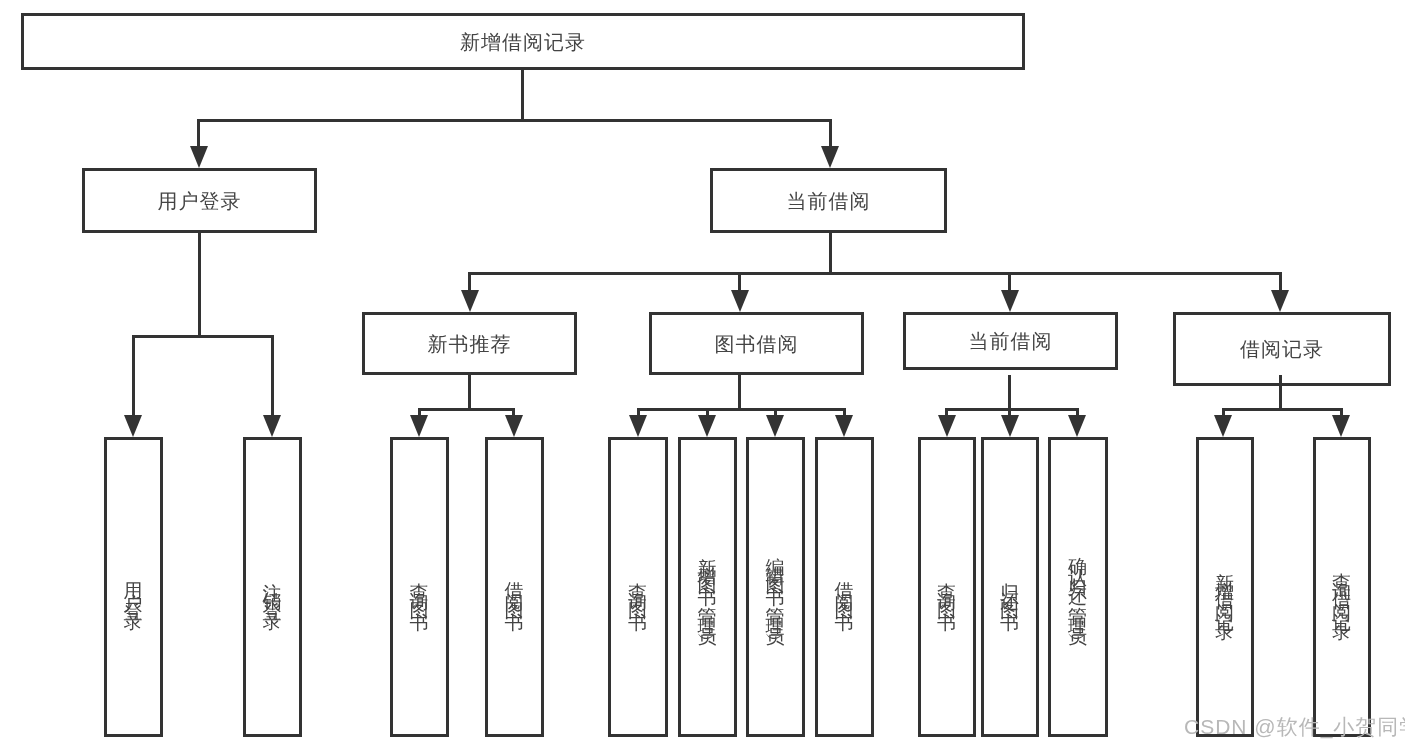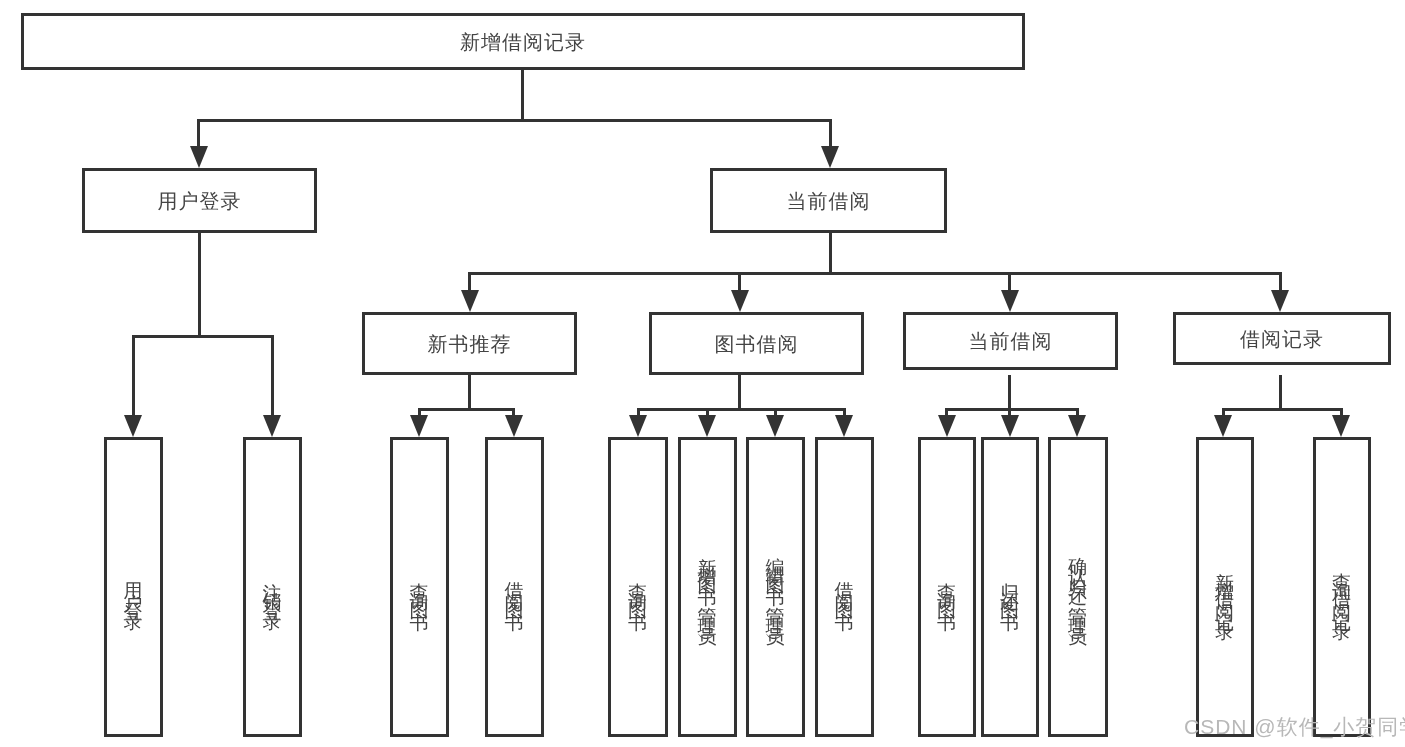--- a/index.html
+++ b/index.html
@@ -100,21 +100,21 @@
 
   <div class="box" style="left:362px;top:312px;width:215px;height:63px">
     <span class="lbl">新书推荐</span>
   </div>
   <div class="box" style="left:649px;top:312px;width:215px;height:63px">
     <span class="lbl">图书借阅</span>
   </div>
   <div class="box" style="left:903px;top:312px;width:215px;height:58px">
     <span class="lbl">当前借阅</span>
   </div>
-  <div class="box" style="left:1173px;top:312px;width:218px;height:53px">
+  <div class="box" style="left:1173px;top:312px;width:218px;height:74px">
     <span class="lbl">借阅记录</span>
   </div>
 
   <div class="vline" style="left:468px;top:375px;height:36px"></div>
   <div class="hline" style="left:418px;top:408px;width:97px"></div>
   <div class="vline" style="left:418px;top:408px;height:12px"></div>
   <div class="vline" style="left:512px;top:408px;height:12px"></div>
   <div class="arrow" style="left:410px;top:415px"></div>
   <div class="arrow" style="left:505px;top:415px"></div>
 

